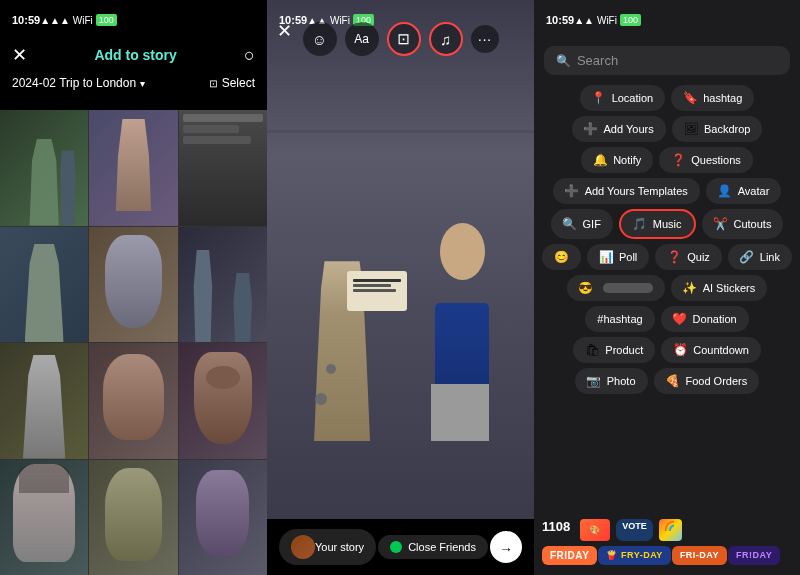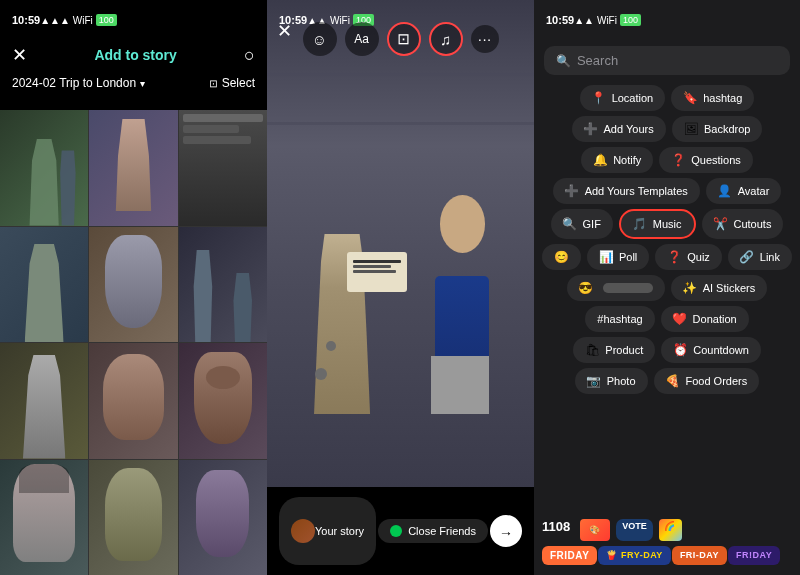--- a/index.html
+++ b/index.html
@@ -181,21 +181,21 @@
       justify-content: space-between;
       padding: 10px 12px;
       background: #000;
     }
     .story-btn {
       display: flex;
       align-items: center;
       gap: 0;
       background: #222;
       border-radius: 20px;
-      padding: 22px 12px;
+      padding: 6px 12px;
       cursor: pointer;
     }
     .story-avatar {
       width: 24px;
       height: 24px;
       border-radius: 50%;
       background: linear-gradient(135deg, #8B4513, #A0522D);
     }
     .story-label {
       color: #fff;

